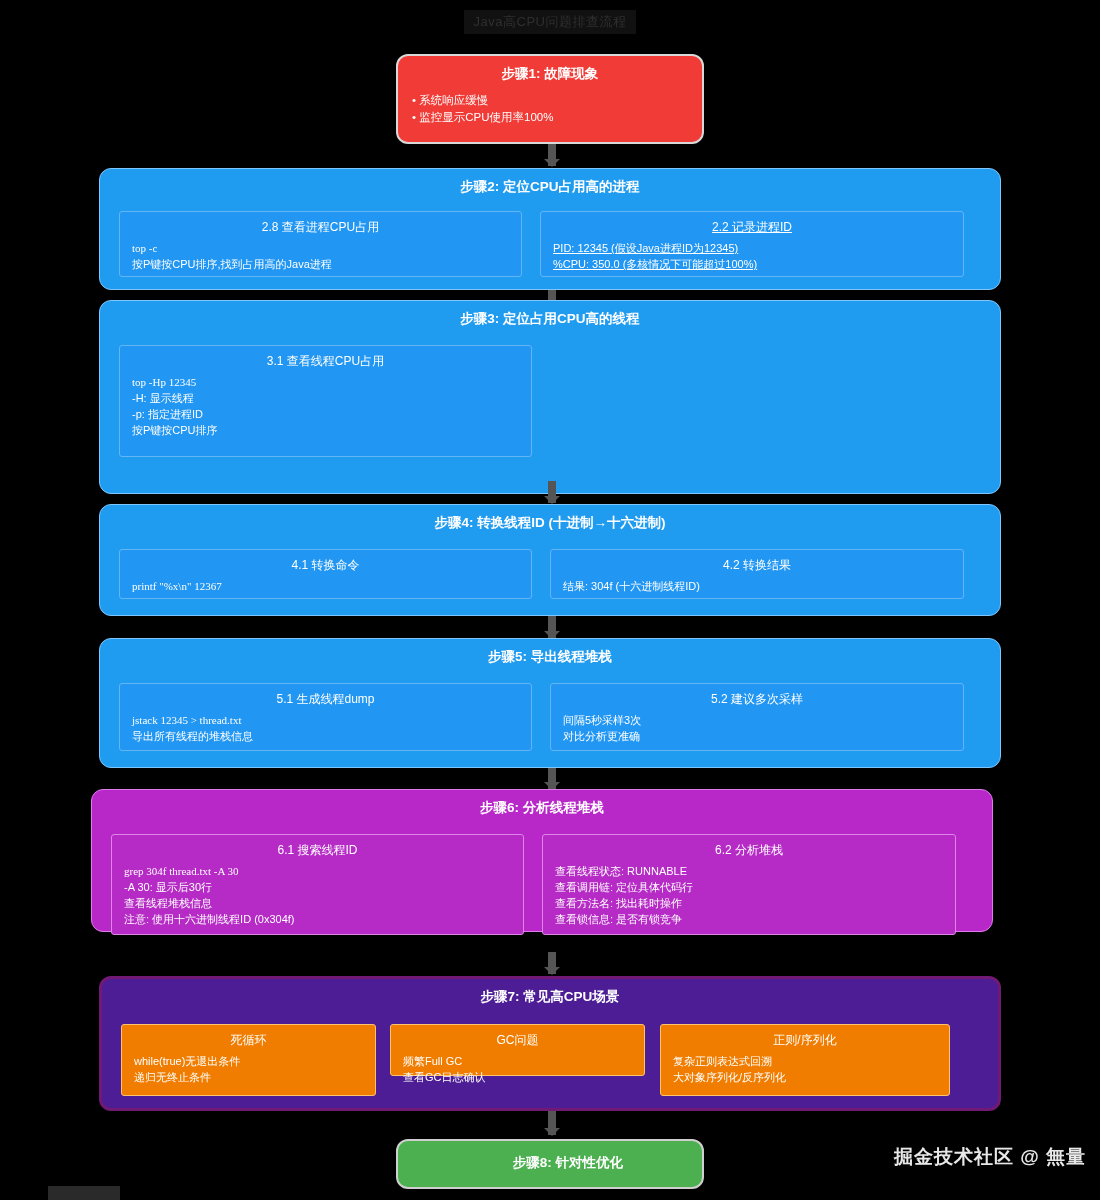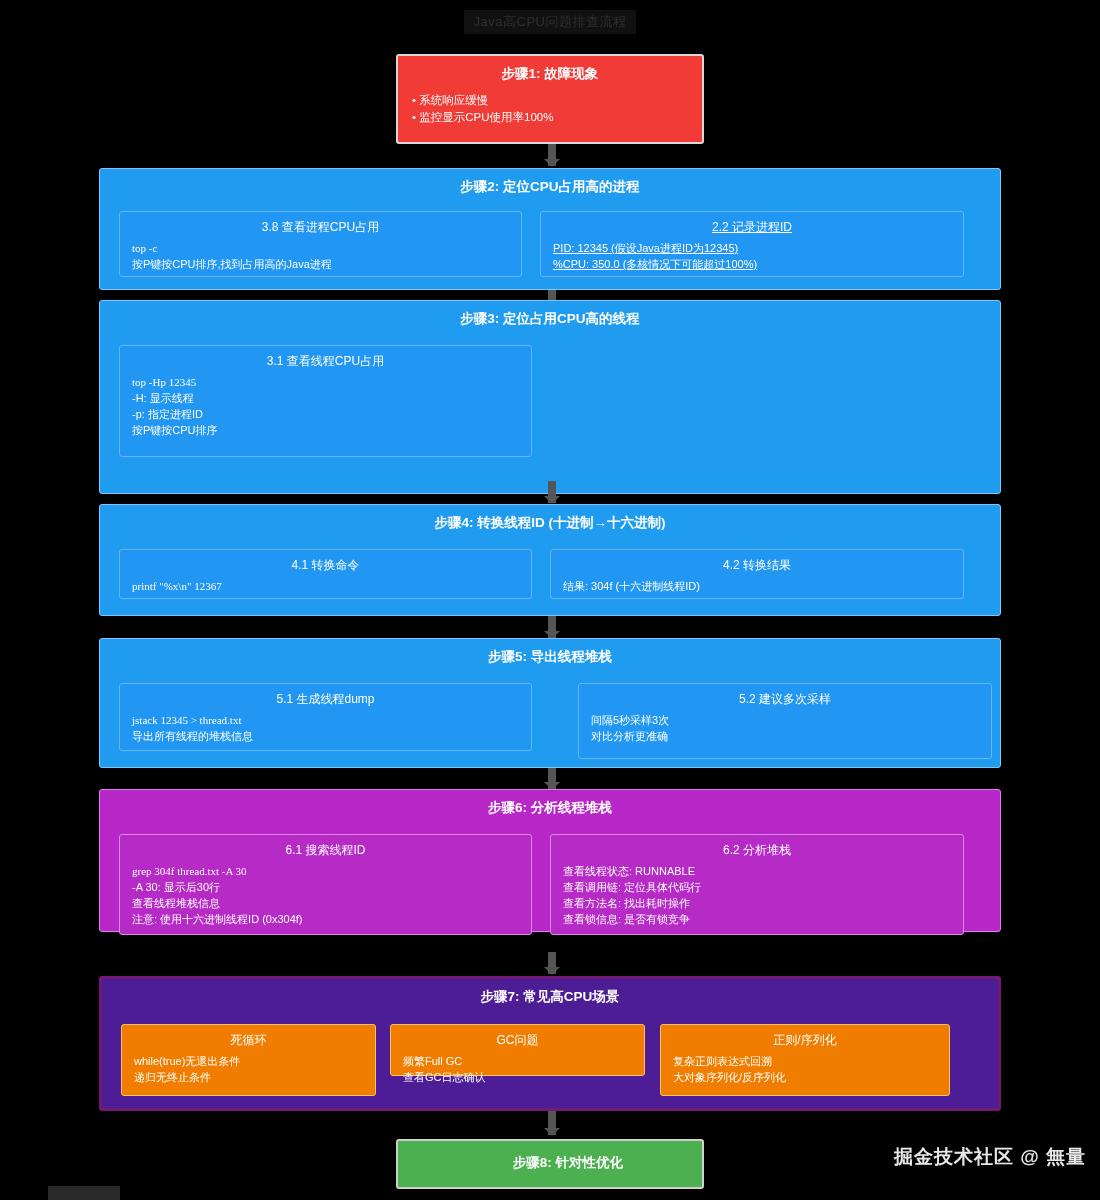--- a/index.html
+++ b/index.html
@@ -49,21 +49,21 @@
     bottom: -1px;
     width: 0;
     height: 0;
     border-left: 8px solid transparent;
     border-right: 8px solid transparent;
     border-top: 8px solid #555555;
   }
 
   .node {
     position: absolute;
-    border-radius: 3px;
+    border-radius: 12px;
     box-sizing: border-box;
   }
   .node > .hdr {
     text-align: center;
     font-size: 13.5px;
     font-weight: bold;
     padding-top: 9px;
     padding-bottom: 5px;
     color: #ffffff;
   }
@@ -175,21 +175,21 @@
     </div>
   </div>
 
   <div class="conn" style="top:144px; height:22px;">
     <div class="head"></div>
   </div>
 
   <div class="node blue" style="left:99px; top:168px; width:902px; height:122px;">
     <div class="hdr">步骤2: 定位CPU占用高的进程</div>
     <div class="sub" style="left:19px; top:42px; width:403px; height:66px;">
-      <div class="sub-title">3.8 查看进程CPU占用</div>
+      <div class="sub-title">2.8 查看进程CPU占用</div>
       <div class="sub-body">
         <div class="mono">top -c</div>
         <div>按P键按CPU排序,找到占用高的Java进程</div>
       </div>
     </div>
     <div class="sub" style="left:440px; top:42px; width:424px; height:66px;text-decoration:underline;">
       <div class="sub-title">2.2 记录进程ID</div>
       <div class="sub-body">
         <div>PID: 12345 (假设Java进程ID为12345)</div>
         <div>%CPU: 350.0 (多核情况下可能超过100%)</div>
@@ -240,34 +240,34 @@
 
   <div class="node blue" style="left:99px; top:638px; width:902px; height:130px;">
     <div class="hdr">步骤5: 导出线程堆栈</div>
     <div class="sub" style="left:19px; top:44px; width:413px; height:68px;">
       <div class="sub-title">5.1 生成线程dump</div>
       <div class="sub-body">
         <div class="mono">jstack 12345 &gt; thread.txt</div>
         <div>导出所有线程的堆栈信息</div>
       </div>
     </div>
-    <div class="sub" style="left:450px; top:44px; width:414px; height:76px;margin-left:28px;">
+    <div class="sub" style="left:450px; top:44px; width:414px; height:68px;">
       <div class="sub-title">5.2 建议多次采样</div>
       <div class="sub-body">
         <div>间隔5秒采样3次</div>
         <div>对比分析更准确</div>
       </div>
     </div>
   </div>
 
   <div class="conn" style="top:768px; height:21px;">
     <div class="head"></div>
   </div>
 
-  <div class="node purple" style="left:99px; top:789px; width:902px; height:143px;">
+  <div class="node purple" style="left:91px; top:789px; width:902px; height:143px;">
     <div class="hdr">步骤6: 分析线程堆栈</div>
     <div class="sub" style="left:19px; top:44px; width:413px; height:101px;">
       <div class="sub-title">6.1 搜索线程ID</div>
       <div class="sub-body">
         <div class="mono">grep 304f thread.txt -A 30</div>
         <div>-A 30: 显示后30行</div>
         <div>查看线程堆栈信息</div>
         <div>注意: 使用十六进制线程ID (0x304f)</div>
       </div>
     </div>

